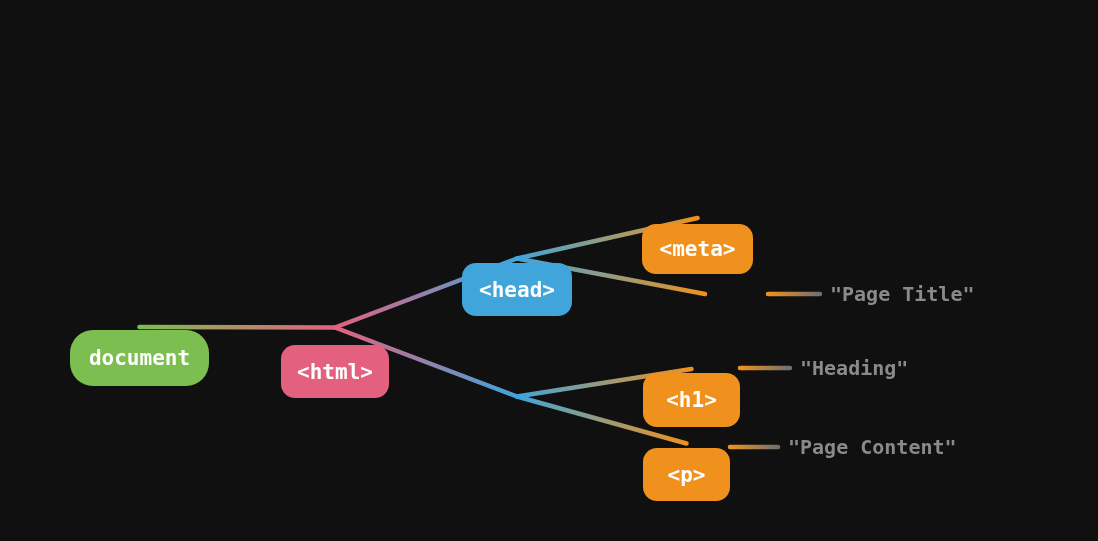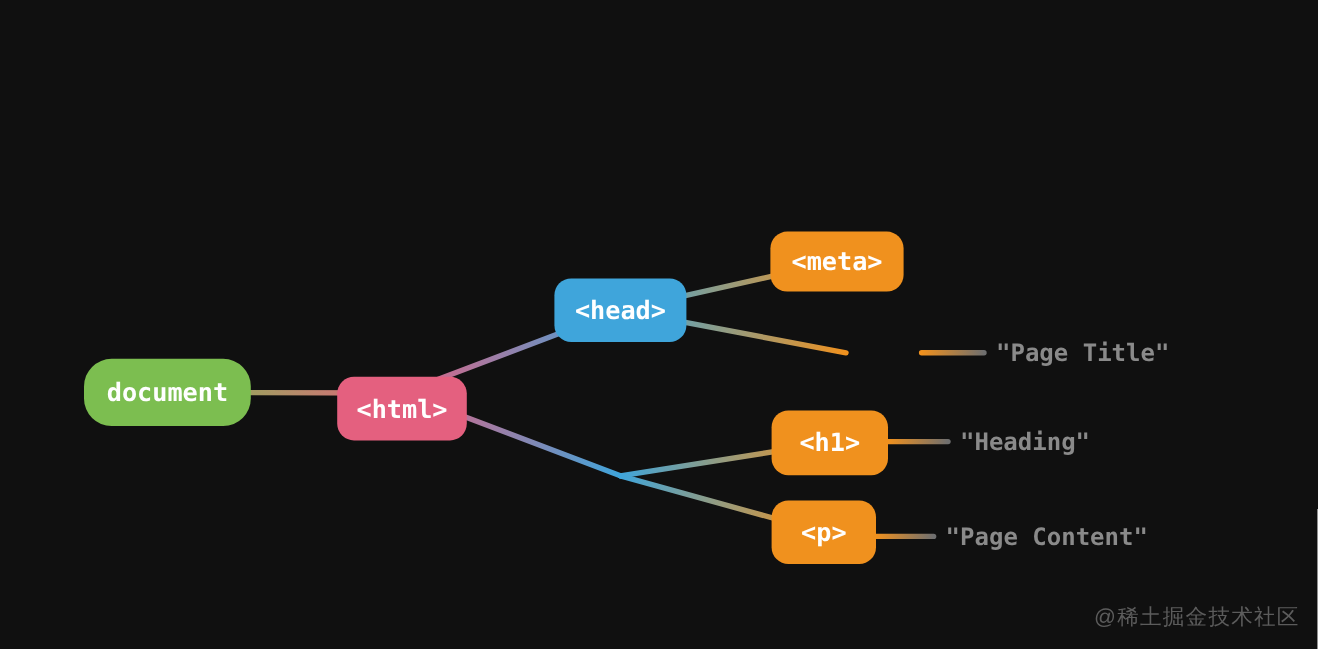--- a/index.html
+++ b/index.html
@@ -47,20 +47,21 @@
     position: absolute;
     display: flex;
     align-items: center;
     justify-content: center;
     border-radius: 14px;
     color: #ffffff;
     font-family: "DejaVu Sans Mono", monospace;
     font-weight: bold;
     font-size: 21px;
     white-space: nowrap;
+    margin-top: 31px;
   }
   .vlabel {
     position: absolute;
     transform: translateY(-50%);
     color: #8a8a8a;
     font-family: "DejaVu Sans Mono", monospace;
     font-weight: bold;
     font-size: 20px;
     white-space: nowrap;
   }
@@ -136,14 +137,13 @@
       <div class="node" style="left: 70px; top: 299px; width: 139px; height: 56px; background: rgb(124, 190, 80); border-radius: 23px;">document</div>
       <div class="node" style="left: 281px; top: 314px; width: 108px; height: 53px; background: rgb(228, 96, 127);">&lt;html&gt;</div>
       <div class="node" style="left: 462px; top: 232px; width: 110px; height: 53px; background: rgb(63, 165, 219); text-align: right;">&lt;head&gt;</div>
       <div class="node" style="left: 642px; top: 193px; width: 111px; height: 50px; background: rgb(240, 145, 30);">&lt;meta&gt;</div>
       <div class="node" style="left: 643px; top: 342px; width: 97px; height: 54px; background: rgb(240, 145, 30);">&lt;h1&gt;</div>
       <div class="node" style="left: 643px; top: 417px; width: 87px; height: 53px; background: rgb(240, 145, 30);">&lt;p&gt;</div>
       <div class="vlabel" style="left: 830px; top: 294px;">"Page Title"</div>
       <div class="vlabel" style="left: 800px; top: 368px;">"Heading"</div>
       <div class="vlabel" style="left: 788px; top: 447px;">"Page Content"</div>
     </div>
-  <div class="watermark">@稀土掘金技术社区</div>
 </div>
 
 </body></html>

